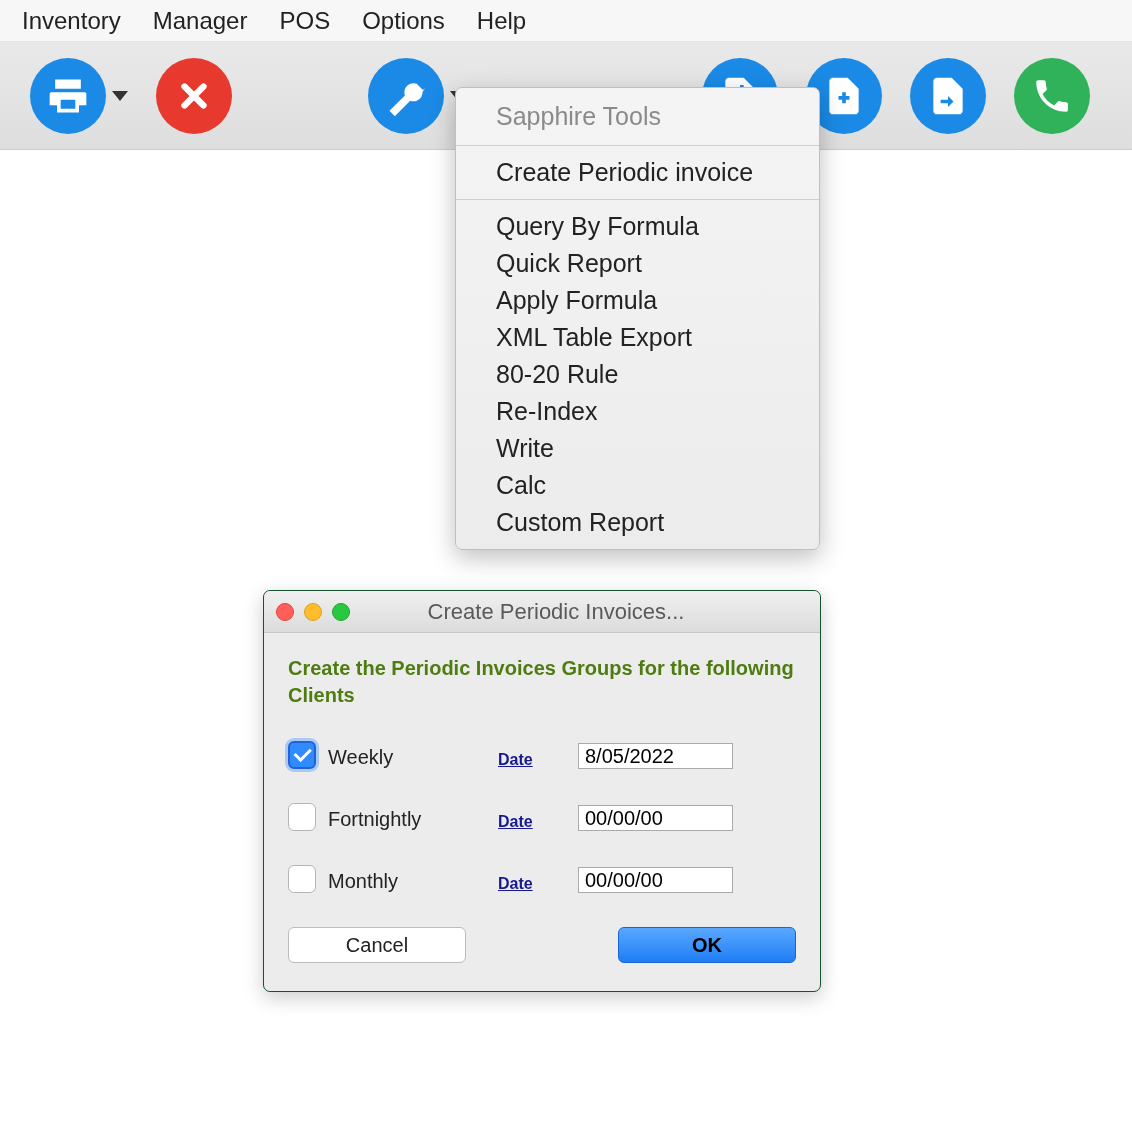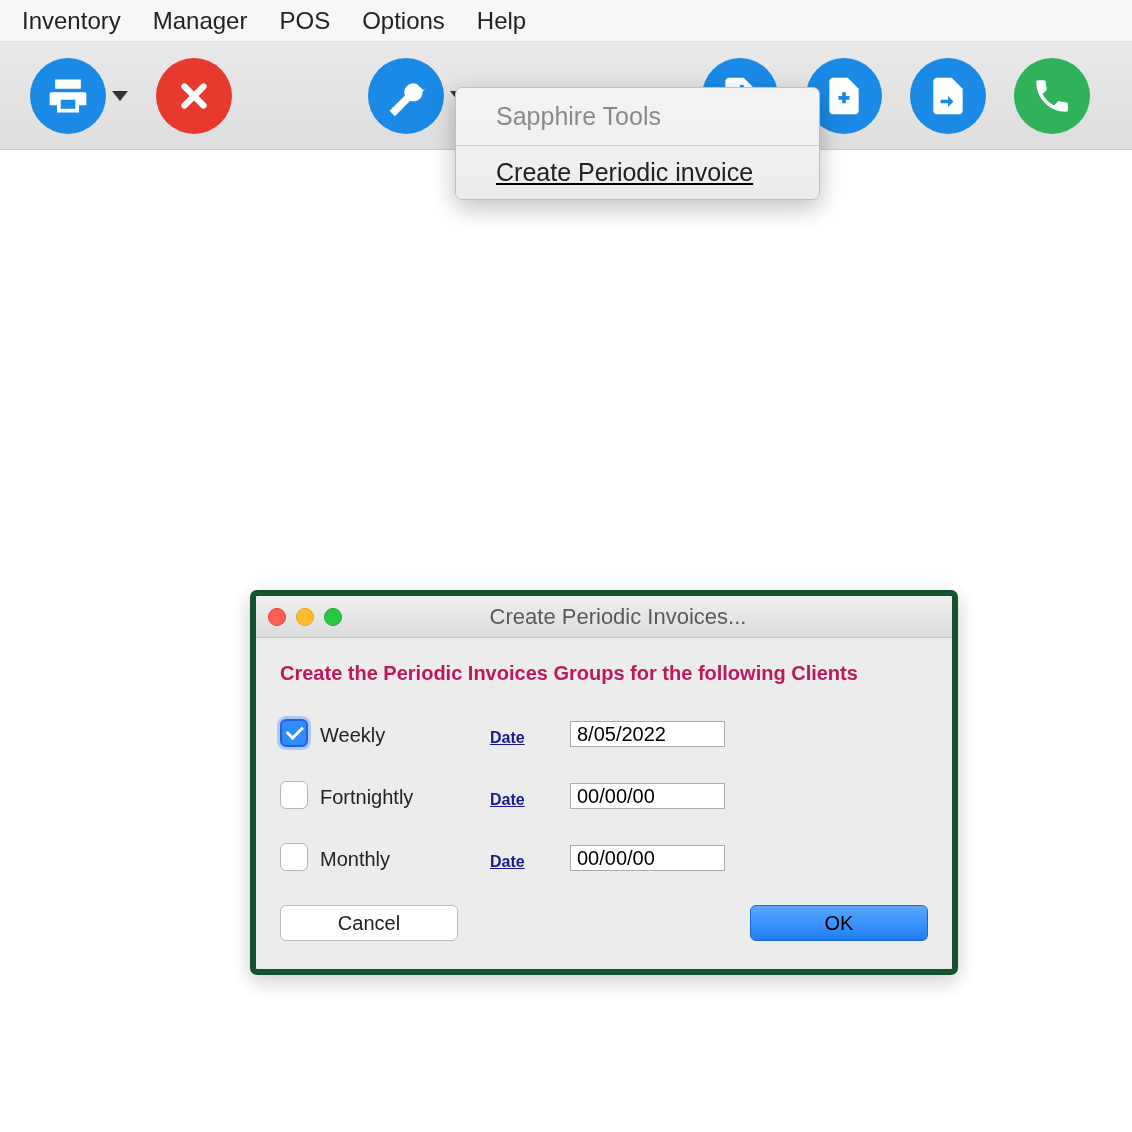--- a/index.html
+++ b/index.html
@@ -71,40 +71,40 @@
   box-shadow: 0 8px 24px rgba(0,0,0,0.25);
   overflow: hidden;
   z-index: 10;
 }
 .dropdown-header {
   font-size: 25px;
   color: #8a8a8a;
   padding: 14px 24px 14px 40px;
   border-bottom: 1px solid #cfcfcf;
 }
-.dropdown-section { border-bottom: 1px solid #cfcfcf; text-decoration: underline; }
+.dropdown-section { border-bottom: 1px solid #cfcfcf; }
 .dropdown-section:last-child { border-bottom: none; }
 .dropdown-entry {
   font-size: 25px;
   color: #222;
   padding: 4px 24px 4px 40px;
   cursor: default;
 }
 .dropdown-section .dropdown-entry:first-child { padding-top: 12px; }
 .dropdown-section .dropdown-entry:last-child  { padding-bottom: 12px; }
 .dropdown-entry.single { padding-top: 16px; padding-bottom: 16px; }
 
 
 .dialog {
   position: absolute;
-  left: 250px;
+  left: 263px;
   top: 590px;
-  width: 708px;
+  width: 558px;
   background: #ececec;
-  border: 6px solid #14532d;
+  border: 1px solid #14532d;
   border-radius: 7px;
   box-shadow: 0 6px 20px rgba(0,0,0,0.2);
 }
 .dialog-titlebar {
   height: 42px;
   background: linear-gradient(#f0f0f0,#dcdcdc);
   border-bottom: 1px solid #c8c8c8;
   display: flex;
   align-items: center;
   padding: 0 12px;
@@ -119,21 +119,21 @@
   font-size: 22px;
   color: #5a5a5a;
   flex: 1;
   text-align: center;
   margin-right: 70px;
 }
 .dialog-body { padding: 22px 24px 28px 24px; }
 .dialog-heading {
   font-size: 20px;
   font-weight: bold;
-  color: #be185d;
+  color: #4d7c0f;
   line-height: 1.35;
   margin-bottom: 32px;
 }
 .option-row {
   display: flex;
   align-items: flex-end;
   margin-bottom: 34px;
 }
 .checkbox {
   width: 28px; height: 28px;
@@ -182,21 +182,21 @@
 }
 .btn-cancel {
   background: #fff;
   border: 1px solid #bcbcbc;
   color: #222;
 }
 .btn-ok {
   background: linear-gradient(#5aa8ff,#1f7ef5);
   border: 1px solid #1866d6;
   color: #000;
-  font-weight: normal;
+  font-weight: bold;
 }
 svg { display: block; }
 </style>
 </head>
 <body>
 
 <div class="menubar">
   <div class="menubar-item">Inventory</div>
   <div class="menubar-item">Manager</div>
   <div class="menubar-item">POS</div>
@@ -254,20 +254,31 @@
       <path d="M6.6 10.8c1.4 2.8 3.8 5.1 6.6 6.6l2.2-2.2c.3-.3.7-.4 1-.2 1.2.4 2.4.6 3.7.6.6 0 1 .4 1 1V20c0 .6-.4 1-1 1C10.6 21 3 13.4 3 4c0-.6.4-1 1-1h3.4c.6 0 1 .4 1 1 0 1.3.2 2.5.6 3.7.1.4 0 .8-.2 1l-2.2 2.1z"></path>
     </svg>
   </div>
 </div>
 
 <div class="dropdown-menu">
   <div class="dropdown-header">Sapphire Tools</div>
   <div class="dropdown-section">
     <div class="dropdown-entry single">Create Periodic invoice</div>
   </div>
+  <div class="dropdown-section">
+    <div class="dropdown-entry">Query By Formula</div>
+    <div class="dropdown-entry">Quick Report</div>
+    <div class="dropdown-entry">Apply Formula</div>
+    <div class="dropdown-entry">XML Table Export</div>
+    <div class="dropdown-entry">80-20 Rule</div>
+    <div class="dropdown-entry">Re-Index</div>
+    <div class="dropdown-entry">Write</div>
+    <div class="dropdown-entry">Calc</div>
+    <div class="dropdown-entry">Custom Report</div>
+  </div>
 </div>
 
 <div class="dialog">
   <div class="dialog-titlebar">
     <div class="traffic-lights">
       <div class="traffic-light tl-red"></div>
       <div class="traffic-light tl-yellow"></div>
       <div class="traffic-light tl-green"></div>
     </div>
     <div class="dialog-title">Create Periodic Invoices...</div>

